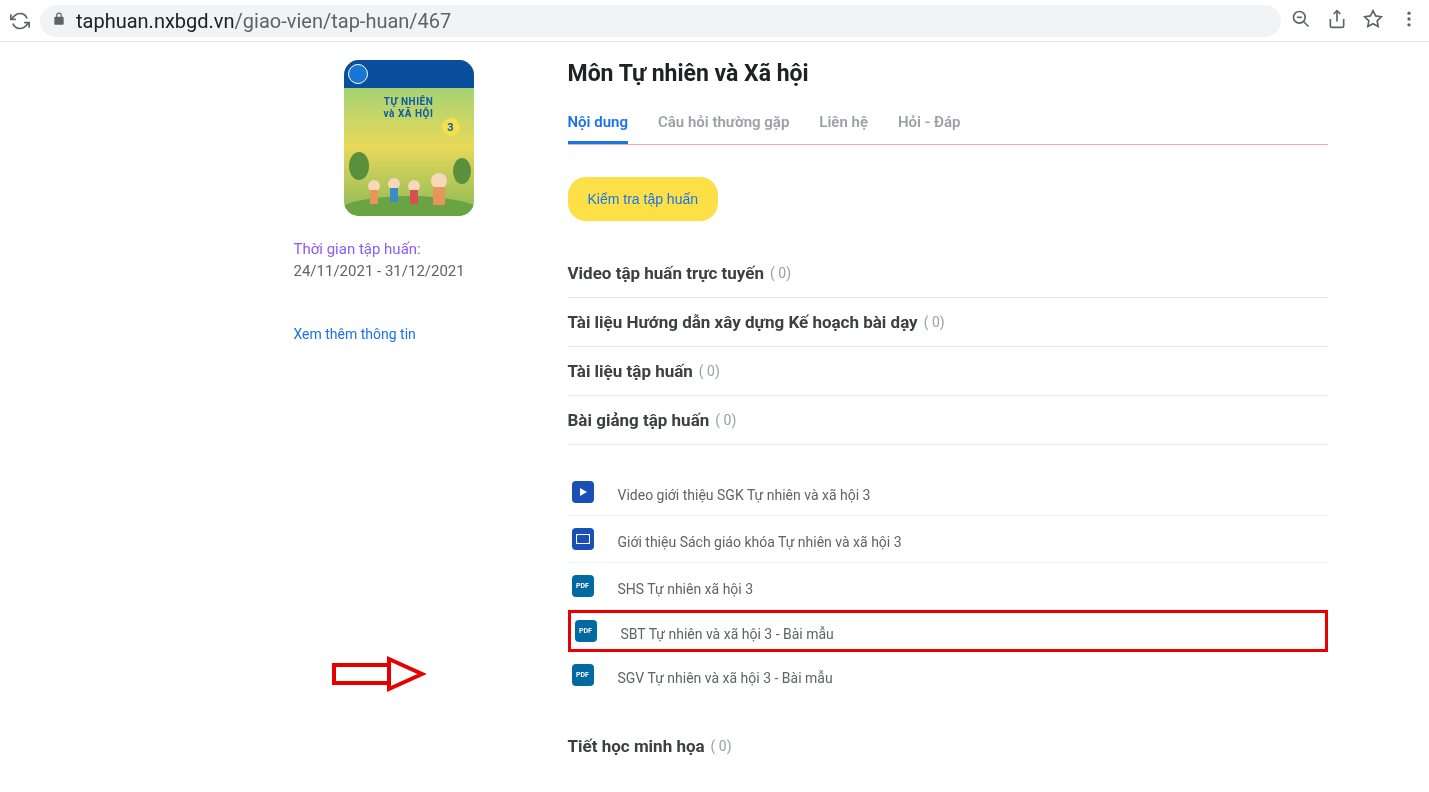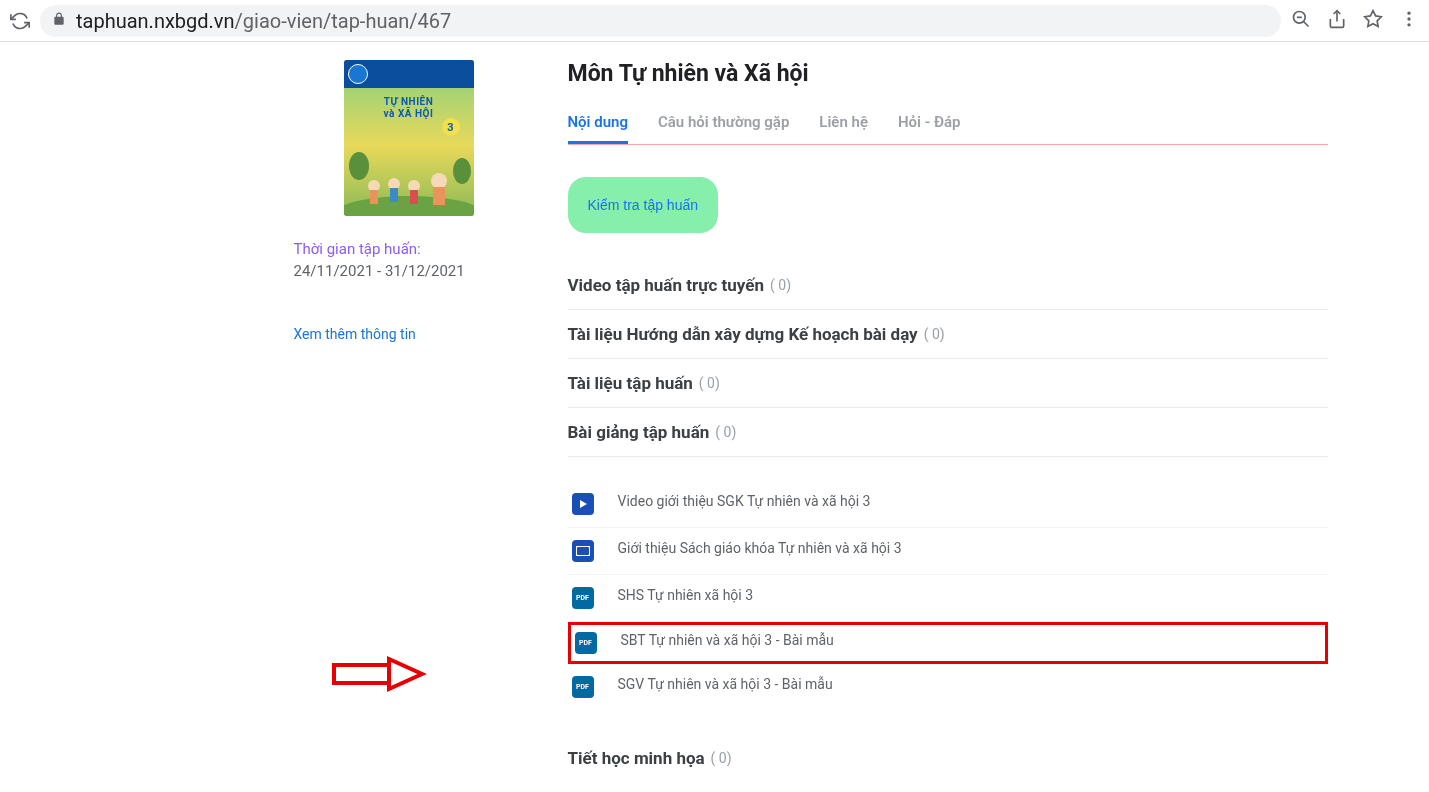--- a/index.html
+++ b/index.html
@@ -70,21 +70,21 @@
     }
     .sidebar {
       width: 250px;
       padding: 0 20px 0 0;
       margin-left: 192px;
     }
     .book-cover {
       width: 130px;
       height: 156px;
       background: linear-gradient(180deg, #7db84a 0%, #a8d373 20%, #e8d95a 55%, #8bb957 100%);
-      border-radius: 3px;
+      border-radius: 15px;
       margin: 0 auto 24px auto;
       position: relative;
       overflow: hidden;
     }
     .book-header {
       height: 28px;
       background: #0a4f9e;
       display: flex;
       align-items: center;
       justify-content: flex-start;
@@ -164,24 +164,24 @@
       font-size: 15px;
       color: #9aa0a6;
       cursor: pointer;
       font-weight: 600;
     }
     .tab.active {
       color: #1a73e8;
       border-bottom: 3px solid #1a73e8;
     }
     .check-training-btn {
-      background: #86efac;
+      background: #fde047;
       color: #1a73e8;
       border: none;
-      padding: 20px 20px;
+      padding: 14px 20px;
       border-radius: 18px;
       font-size: 14px;
       font-weight: 500;
       cursor: pointer;
       margin-bottom: 28px;
     }
     .section {
       border-bottom: 1px solid #e8eaed;
       padding: 14px 0;
     }
@@ -197,21 +197,21 @@
     }
     .section-count {
       font-size: 14px;
       color: #9aa0a6;
     }
     .resource-list {
       margin-top: 10px;
     }
     .resource-item {
       display: flex;
-      align-items: flex-start;
+      align-items: flex-end;
       gap: 24px;
       padding: 12px 4px;
       border-bottom: 1px solid #f1f3f4;
       cursor: pointer;
     }
     .resource-item:last-child {
       border-bottom: none;
     }
     .resource-icon {
       width: 22px;

